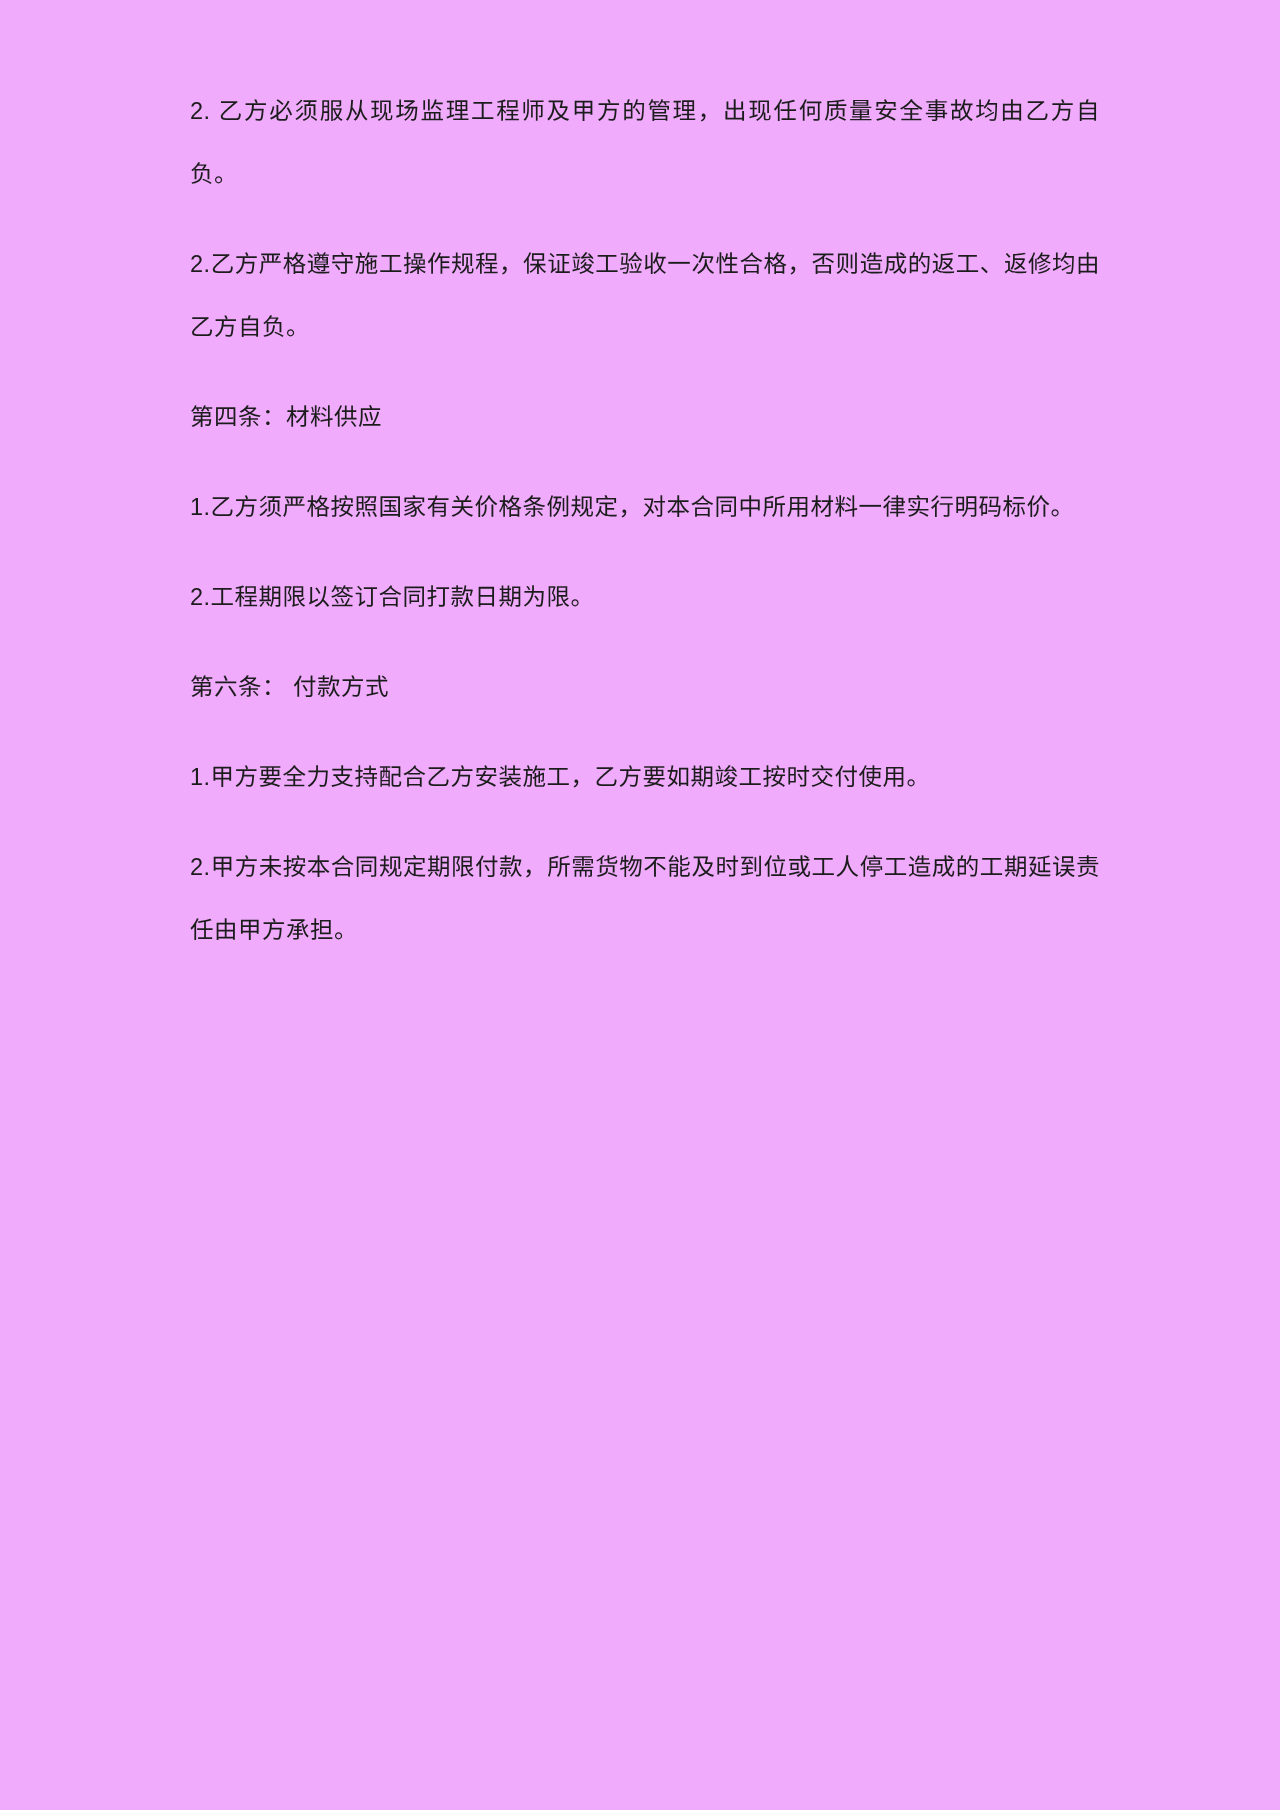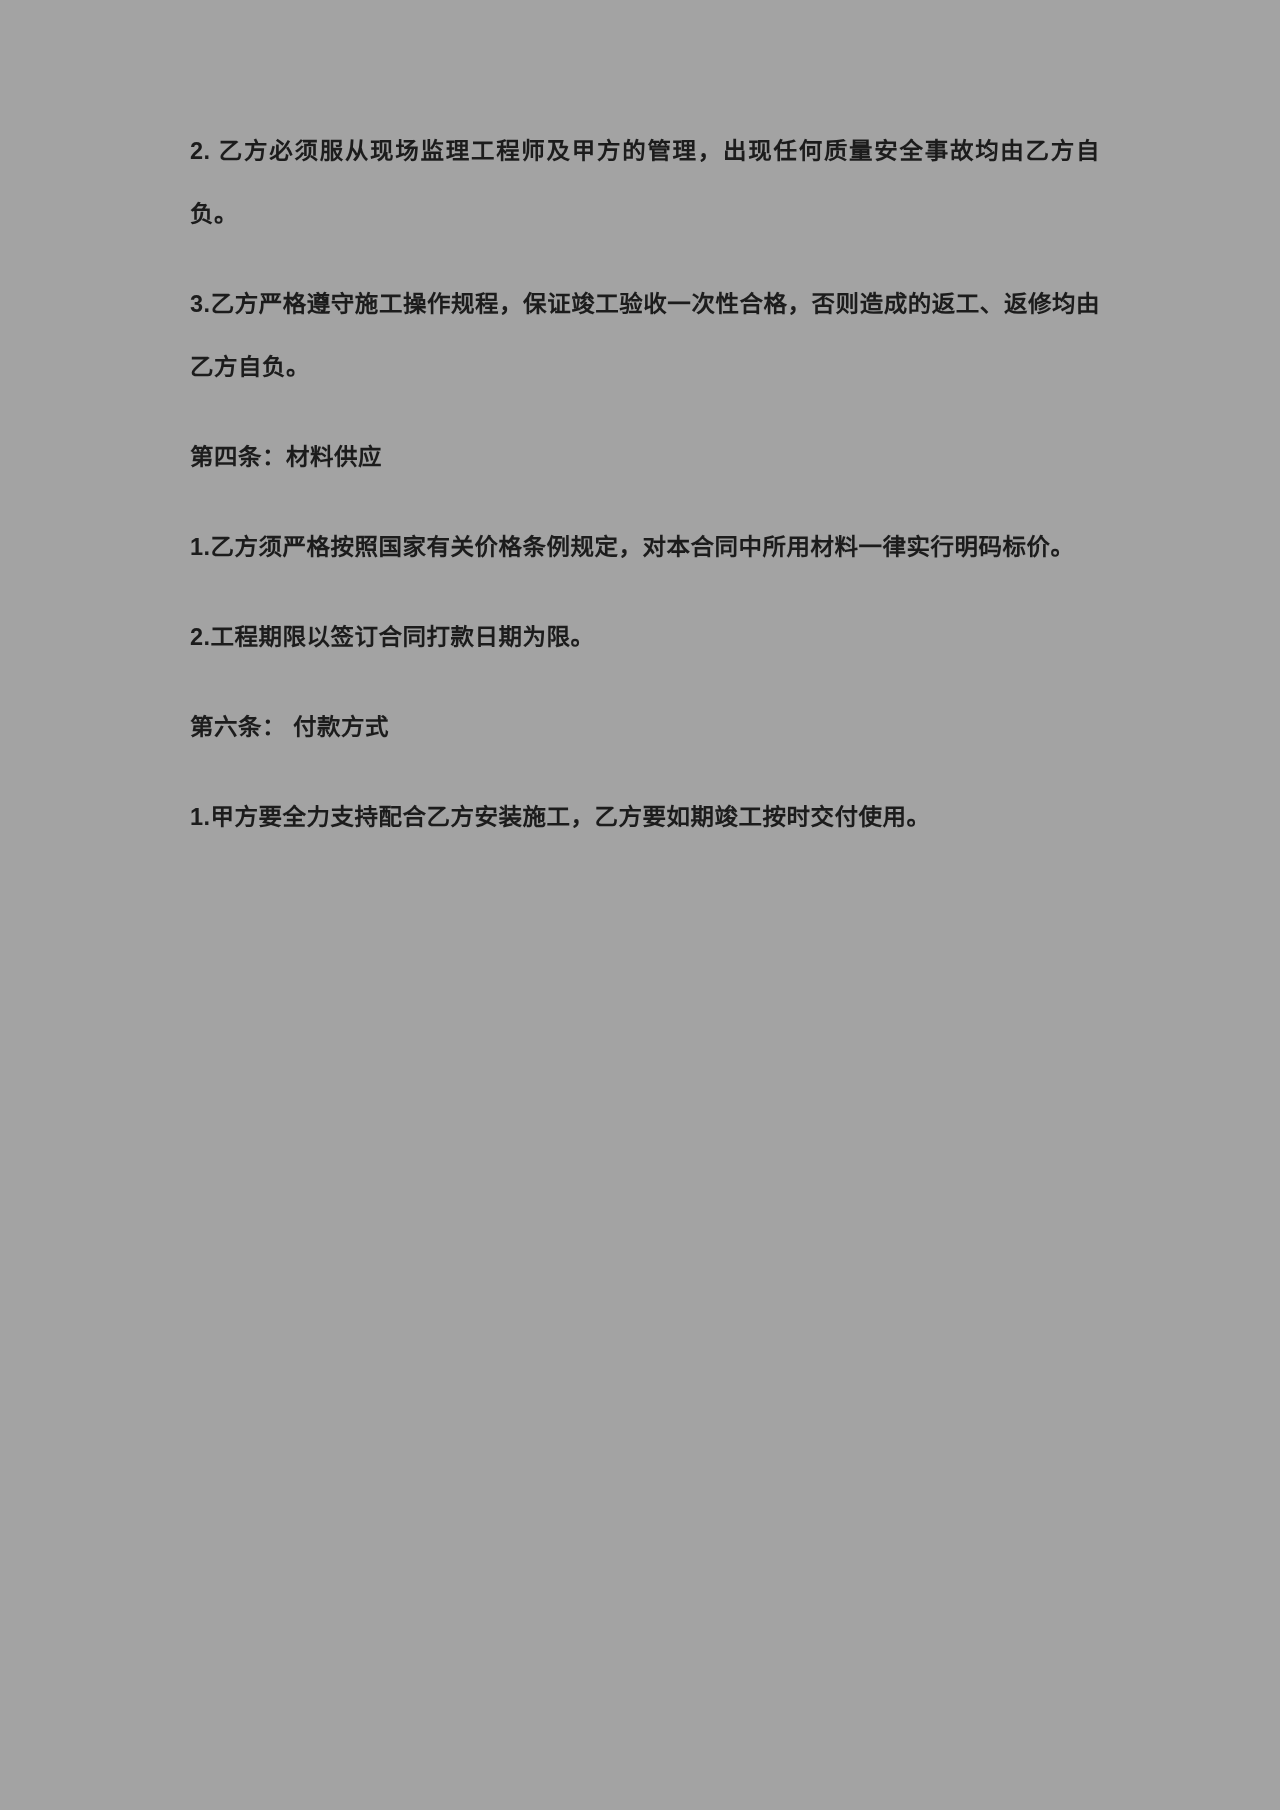--- a/index.html
+++ b/index.html
@@ -10,23 +10,22 @@
   body {
     width: 1280px;
     height: 1810px;
     font-family: "Liberation Sans", "DejaVu Sans", sans-serif;
     color: #1a1a1a;
   }
   .page {
     box-sizing: border-box;
     width: 1280px;
     height: 1810px;
-    padding: 120px 180px 60px 190px;
-    background: #a3a3a3;
-    font-weight: bold;
+    padding: 80px 180px 60px 190px;
+    background: #f0abfc;
   }
   .doc-body {
     display: block;
   }
   .para {
     font-size: 23.5px;
     line-height: 63px;
     letter-spacing: 0.5px;
     color: #1c1c1c;
     margin: 0 0 27px 0;
@@ -42,30 +41,31 @@
   }
 </style>
 </head>
 <body>
 
 <div class="page">
   <div class="doc-body">
 
     <p class="para">2. 乙方必须服从现场监理工程师及甲方的管理，出现任何质量安全事故均由乙方自负。</p>
 
-    <p class="para">3.乙方严格遵守施工操作规程，保证竣工验收一次性合格，否则造成的返工、返修均由乙方自负。</p>
+    <p class="para">2.乙方严格遵守施工操作规程，保证竣工验收一次性合格，否则造成的返工、返修均由乙方自负。</p>
 
     <p class="para heading">第四条：材料供应</p>
 
     <p class="para">1.乙方须严格按照国家有关价格条例规定，对本合同中所用材料一律实行明码标价。</p>
 
 
 
 
     <p class="para">2.工程期限以签订合同打款日期为限。</p>
 
     <p class="para heading">第六条： 付款方式</p>
 
     <p class="para">1.甲方要全力支持配合乙方安装施工，乙方要如期竣工按时交付使用。</p>
 
+    <p class="para">2.甲方未按本合同规定期限付款，所需货物不能及时到位或工人停工造成的工期延误责任由甲方承担。</p>
 
   </div>
 </div>
 
 </body></html>

